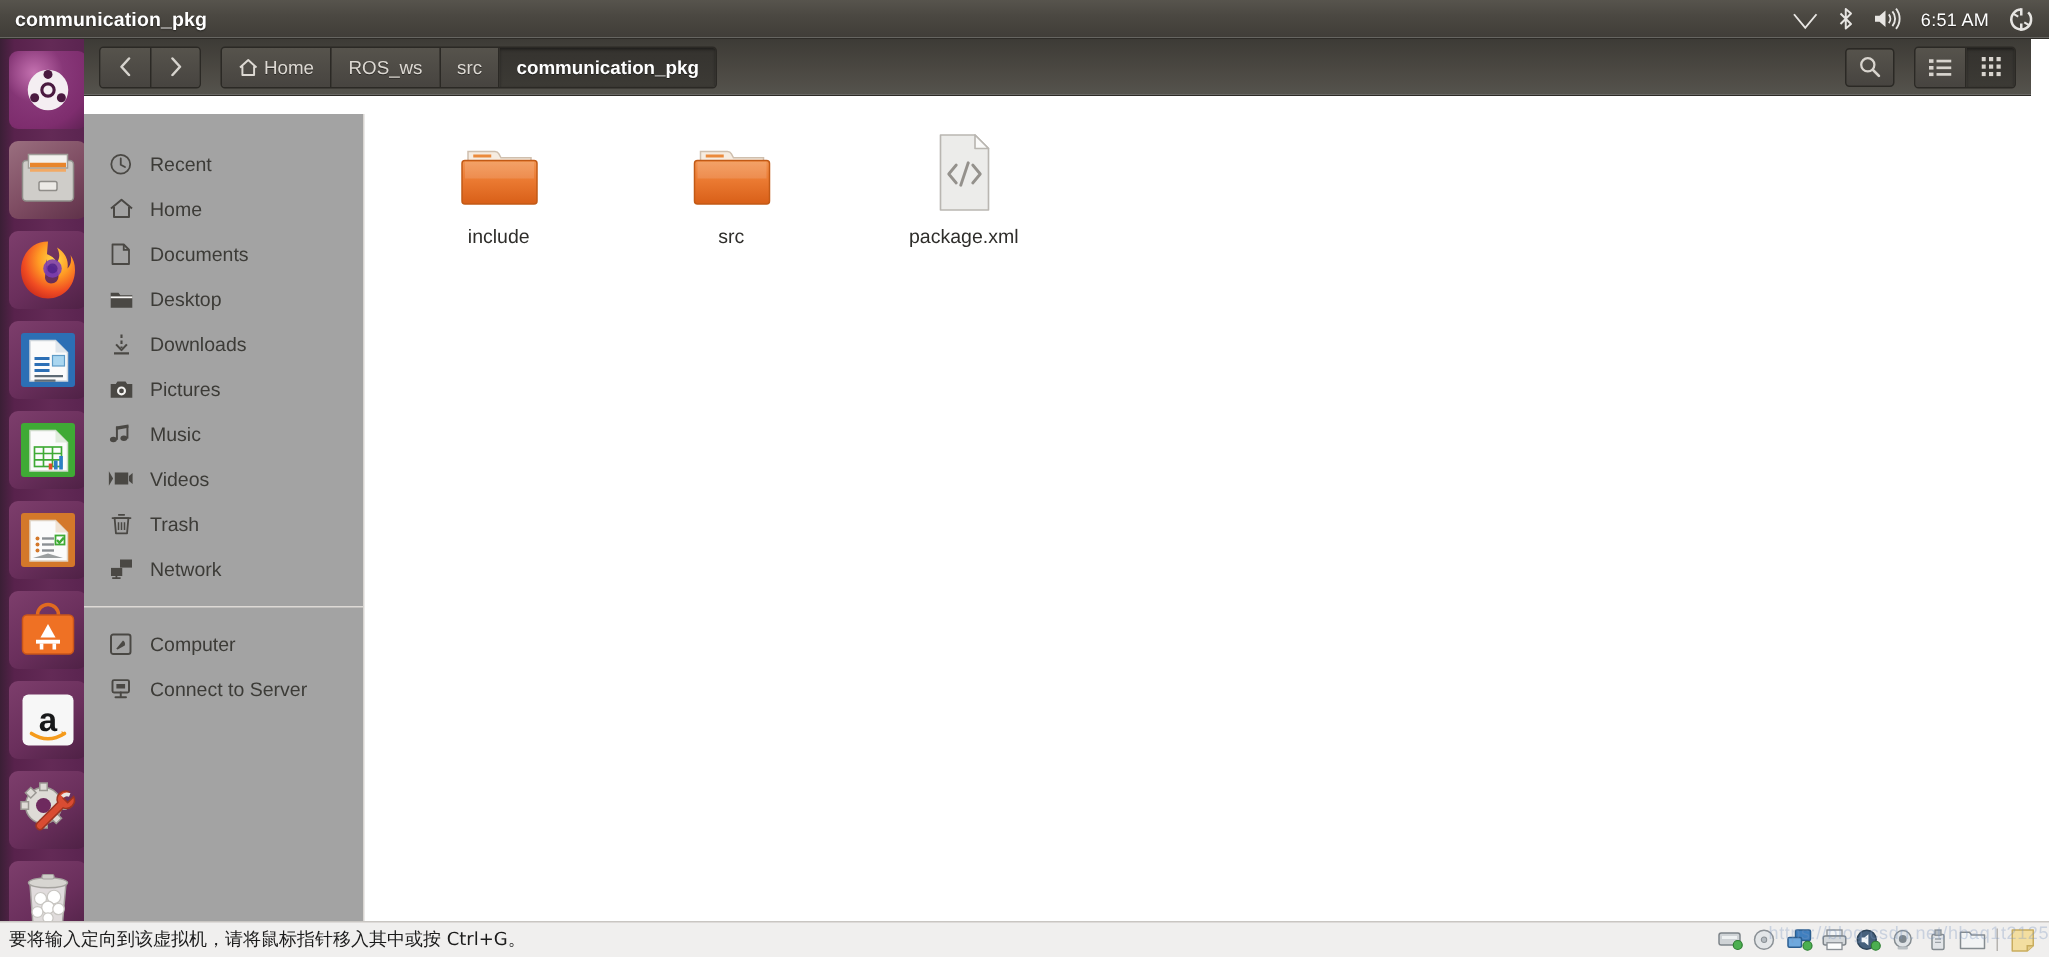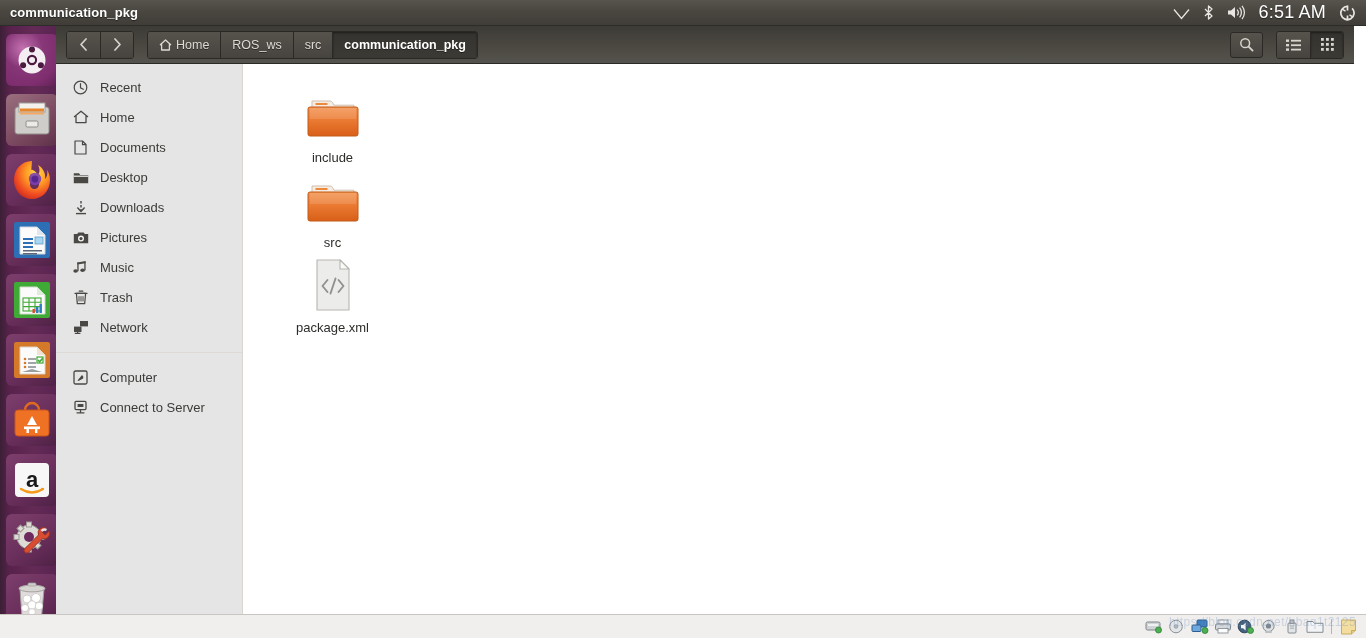--- a/index.html
+++ b/index.html
@@ -24,21 +24,21 @@
     color: #ffffff; font-size: 13px; font-weight: bold;
     margin-left: 10px; letter-spacing: .1px;
     text-shadow: 0 1px 1px rgba(0,0,0,.5);
   }
   .panel-right {
     margin-left: auto; display: flex; align-items: center;
     gap: 13px; padding-right: 10px;
   }
   .panel-right .pi { display: flex; align-items: center; color: #e8e6e3; }
   .panel-clock {
-    color: #ffffff; font-size: 18px; letter-spacing: .2px;
+    color: #ffffff; font-size: 12px; letter-spacing: .2px;
     text-shadow: 0 1px 1px rgba(0,0,0,.5);
   }
 
   
   .launcher {
     position: absolute; left: 0; top: 26px; width: 68px; height: 588px;
     background: linear-gradient(to right, #3b1f36 0%, #58224c 14%, #632a56 50%, #5a2450 86%, #3d1f37 100%);
     padding-top: 4px;
     overflow: hidden;
   }
@@ -124,38 +124,39 @@
     background: linear-gradient(to bottom,#343views,#3c3a35);
     background: linear-gradient(to bottom,#34322e,#3c3a35);
     box-shadow: inset 0 1px 2px rgba(0,0,0,.45);
   }
 
   
   .wbody { display: flex; height: 550px; }
 
   .sidebar {
     width: 187px; height: 100%;
-    background: #e5e5e5;
+    background: #a3a3a3;
     border-right: 1px solid #d9d6d2;
-    padding-top: 8px;
+    padding-top: 18px;
     overflow: hidden;
+    margin-top: 12px;
   }
   .sb-item {
     height: 30px; display: flex; align-items: center;
     padding-left: 16px; gap: 11px;
     color: #3c3b37; font-size: 13px;
   }
   .sb-ico { width: 17px; display: flex; align-items: center; justify-content: center; color: #4a4844; }
   .sb-sep { height: 1px; background: #ddd9d5; margin: 10px 0 9px 0; }
 
   .content {
     flex: 1; height: 100%; background: #ffffff;
     padding: 16px 0 0 0; position: relative;
   }
-  .icon-grid { display: flex; flex-wrap: wrap; align-content: flex-start; padding-left: 12px; flex-direction: column; }
+  .icon-grid { display: flex; flex-wrap: wrap; align-content: flex-start; padding-left: 12px; }
   .item {
     width: 155px; padding-top: 4px;
     display: flex; flex-direction: column; align-items: center;
   }
   .item .glyph { height: 58px; display: flex; align-items: flex-end; justify-content: center; }
   .item .label {
     margin-top: 8px; font-size: 13px; color: #2e2d2a;
     text-align: center; max-width: 150px;
     overflow: hidden; text-overflow: ellipsis; white-space: nowrap;
   }
@@ -172,21 +173,21 @@
     font-family: "DejaVu Sans", sans-serif;
     white-space: nowrap;
   }
   .vmdevices {
     margin-left: auto; display: flex; align-items: center;
     gap: 4px; padding-right: 8px; position: relative;
   }
   .vmdev { width: 19px; height: 17px; display: flex; align-items: center; justify-content: center; }
   .vmdiv { width: 1px; height: 15px; background: #b6b3af; margin: 0 3px; }
   .watermark {
-    position: absolute; right: 10px; top: -3px;
+    position: absolute; right: 0; top: -3px;
     font-size: 12px; color: rgba(120,150,190,.33);
     letter-spacing: .4px; pointer-events: none;
     font-family: "Liberation Sans", sans-serif;
     white-space: nowrap;
   }
 </style>
 </head>
 <body>
 
 <div id="screen">
@@ -549,20 +550,30 @@
                   <rect x="4.3" y="2.4" width="1.3" height="8.8"></rect>
               <ellipse cx="9.6" cy="10.2" rx="2.3" ry="1.8"></ellipse>
                   <rect x="11.3" y="1.6" width="1.3" height="8.8"></rect>
               <path d="M4.3 2.4 L12.6 1 V3.2 L4.3 4.6 Z"></path>
                 </g>
             </svg>
           </span>
           <span>Music</span>
         </div>
 
+        <div class="sb-item">
+          <span class="sb-ico">
+            <svg width="17" height="12" viewBox="0 0 17 12">
+                <rect x="4.5" y="2" width="9" height="8" fill="#4a4844"></rect>
+                <path d="M.6 1.2 L3.4 6 L.6 10.8 Z" fill="#4a4844"></path>
+                <path d="M14 4.4 L16.4 2.4 V9.6 L14 7.6 Z" fill="#4a4844"></path>
+              </svg>
+          </span>
+          <span>Videos</span>
+        </div>
 
         <div class="sb-item">
           <span class="sb-ico">
             <svg width="14" height="15" viewBox="0 0 14 15">
               <path d="M2.4 3.4 h9.2 l-.9 10.2 h-7.4 z" fill="none" stroke="#4a4844" stroke-width="1.2" stroke-linejoin="round"></path>
               <path d="M1 3.4 H13 M5.2 1.2 H8.8" stroke="#4a4844" stroke-width="1.2" stroke-linecap="round"></path>
               <path d="M5 6.2 V11.4 M7 6.2 V11.4 M9 6.2 V11.4" stroke="#4a4844" stroke-width="1"></path>
             </svg>
           </span>
           <span>Trash</span>
@@ -661,20 +672,21 @@
             <div class="label">package.xml</div>
           </div>
 
         </div>
       </div>
 
     </div>
   </div>
 
   <div class="vmbar">
+    <div class="vmmsg">要将输入定向到该虚拟机，请将鼠标指针移入其中或按 Ctrl+G。</div>
     <div class="vmdevices">
       <div class="watermark">https://blog.csdn.net/hbaq1t2125</div>
 
       <div class="vmdev">
         <svg width="18" height="15" viewBox="0 0 18 15">
             <rect x="1" y="3" width="14" height="8" rx="1.5" fill="#cfd3d6" stroke="#7e858a" stroke-width="1"></rect>
             <rect x="3" y="5" width="10" height="2" fill="#eef1f2"></rect>
             <circle cx="13.5" cy="11" r="3" fill="#4caf50" stroke="#2e7d32" stroke-width=".8"></circle>
           </svg>
       </div>

